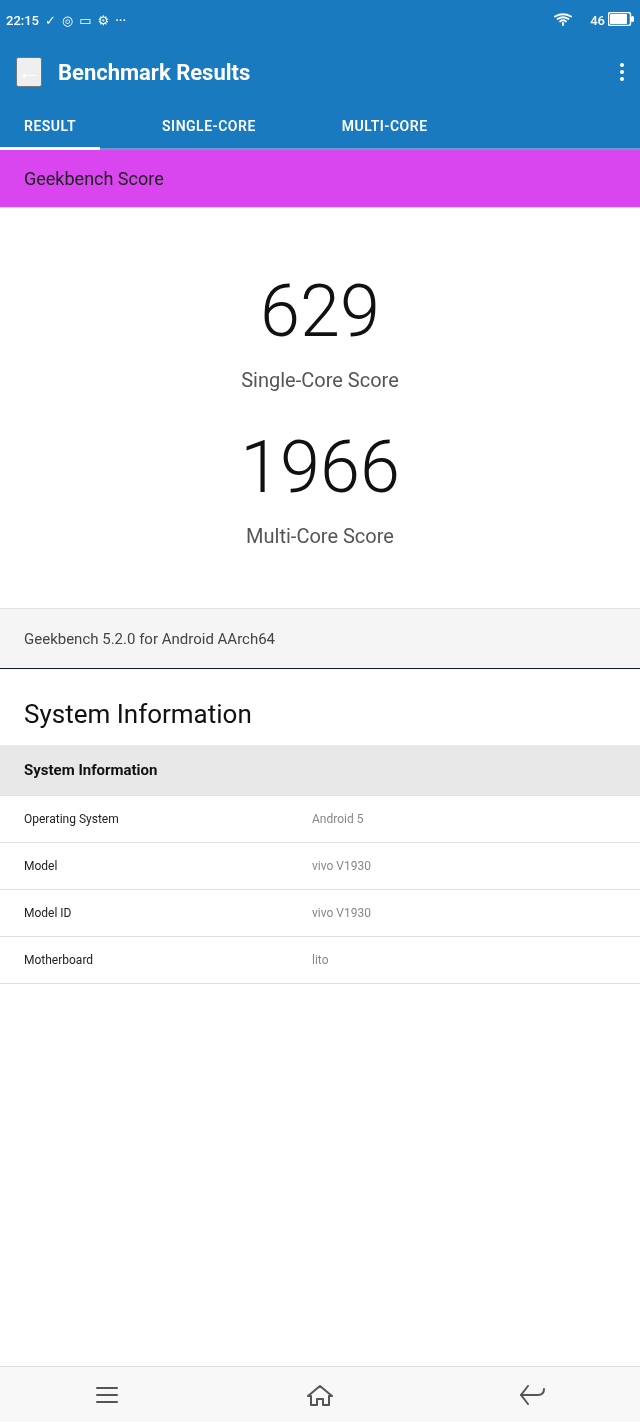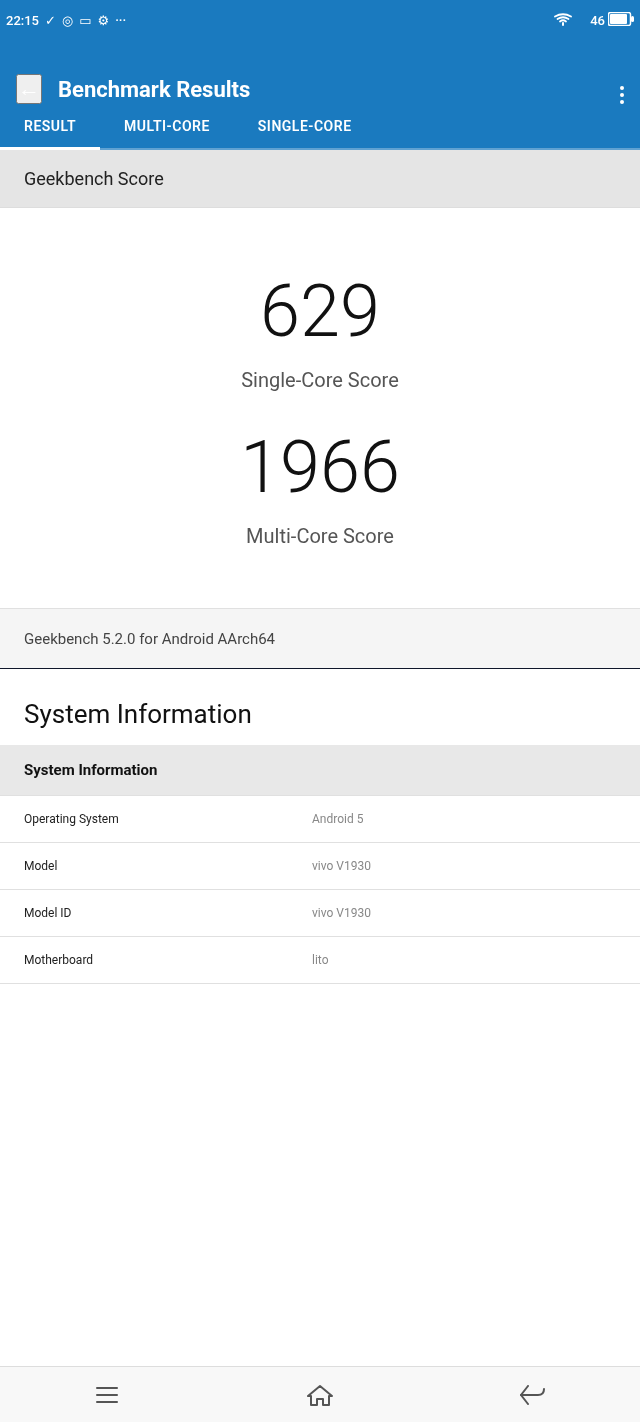--- a/index.html
+++ b/index.html
@@ -33,21 +33,21 @@
       display: flex;
       align-items: center;
       gap: 18px;
     }
 
     
     .app-bar {
       background: #1a7abf;
       height: 64px;
       display: flex;
-      align-items: flex-end;
+      align-items: center;
       padding: 0 16px;
       justify-content: space-between;
     }
     .app-bar-left {
       display: flex;
       align-items: center;
       gap: 16px;
     }
     .back-btn {
       color: white;
@@ -75,20 +75,21 @@
       background: white;
       border-radius: 50%;
     }
 
     
     .tabs {
       background: #1a7abf;
       display: flex;
       padding: 0 0 0 0;
       border-bottom: 2px solid rgba(255,255,255,0.3);
+      gap: 38px;
     }
     .tab {
       color: white;
       font-size: 14px;
       font-weight: 600;
       padding: 14px 24px;
       cursor: pointer;
       letter-spacing: 0.5px;
       position: relative;
     }
@@ -97,21 +98,21 @@
       position: absolute;
       bottom: -2px;
       left: 0;
       right: 0;
       height: 3px;
       background: white;
     }
 
     
     .score-header {
-      background: #e5e5e5;
+      background: #d946ef;
       padding: 18px 24px;
       border-bottom: 1px solid #ddd;
     }
     .score-header-text {
       font-size: 18px;
       color: #222;
     }
 
     
     .scores-section {
@@ -267,22 +268,22 @@
   </div>
   <div class="more-btn">
     <div class="dot"></div>
     <div class="dot"></div>
     <div class="dot"></div>
   </div>
 </div>
 
 <div class="tabs">
   <div class="tab active">RESULT</div>
+  <div class="tab">SINGLE-CORE</div>
   <div class="tab">MULTI-CORE</div>
-  <div class="tab">SINGLE-CORE</div>
 </div>
 
 <div class="content-wrapper">
 
   <div class="score-header">
     <span class="score-header-text">Geekbench Score</span>
   </div>
 
   <div class="scores-section">
     <div class="score-block">

